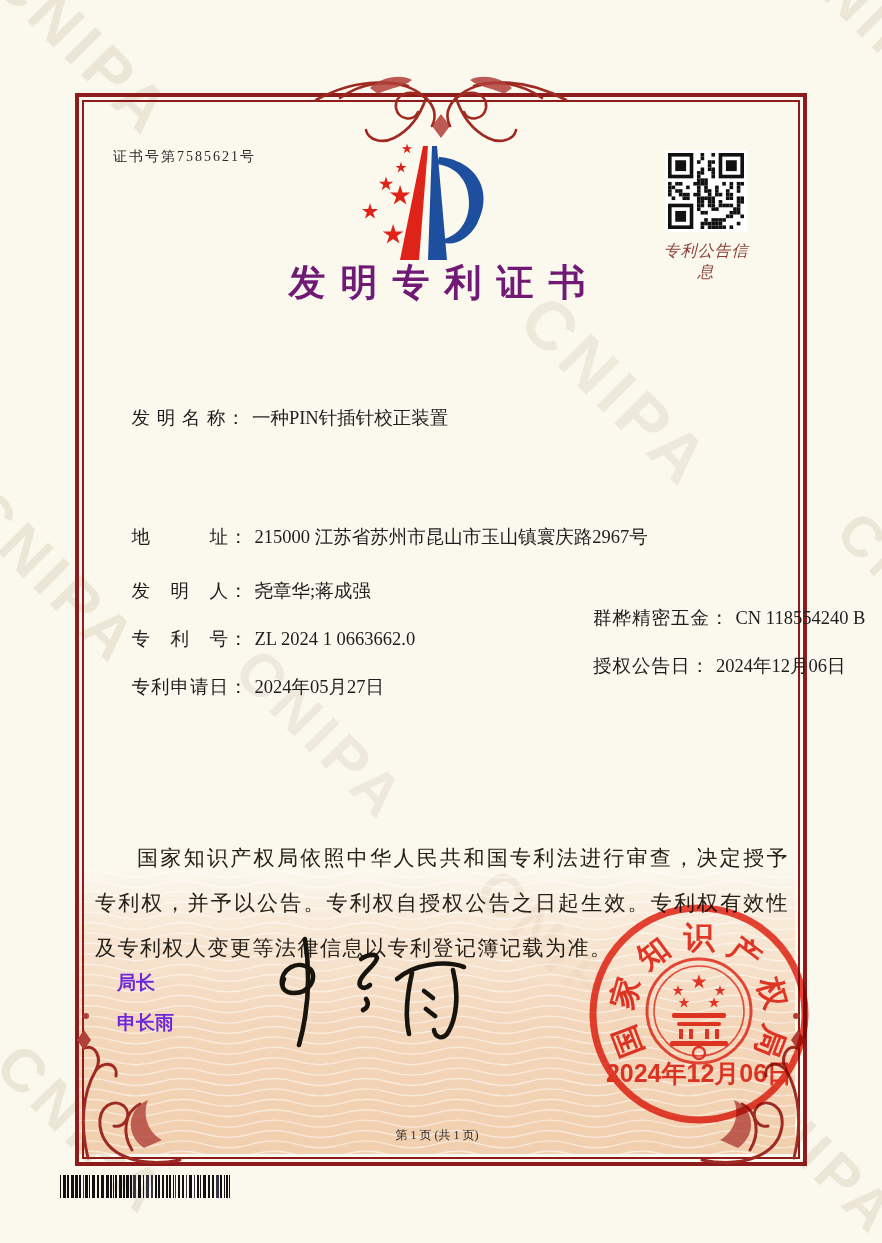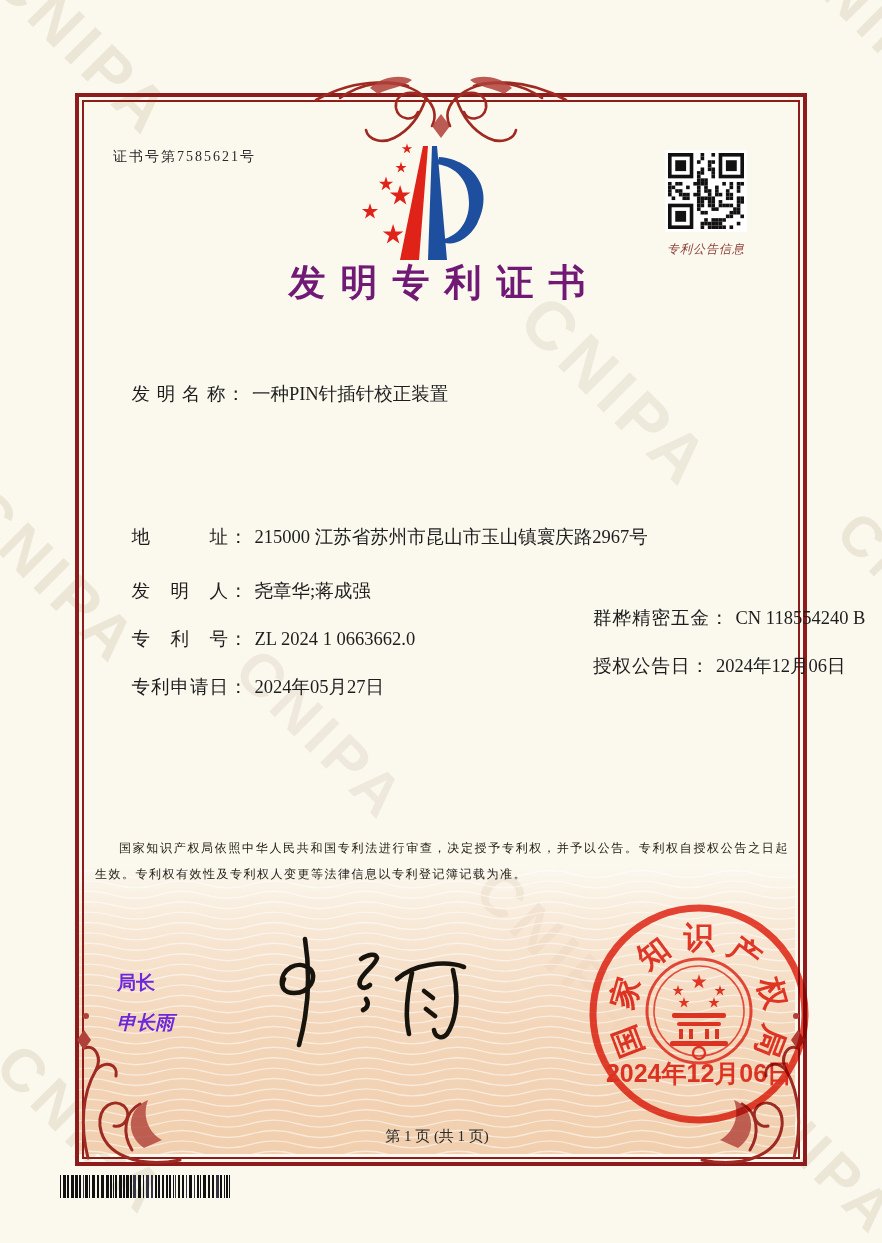--- a/index.html
+++ b/index.html
@@ -12,40 +12,40 @@
   .frame-inner{position:absolute;left:3px;top:3px;right:3px;bottom:3px;border:2px solid #8e1c1c;}
   
   .waves-zone{position:absolute;left:79px;top:868px;width:716px;height:286px;overflow:hidden;
       background:linear-gradient(to bottom, rgba(243,211,182,0) 0%, rgba(243,211,182,.45) 22%, rgba(242,208,177,.85) 55%, #f1cfae 100%);}
   .waves-zone svg{position:absolute;left:0;top:0;}
   
   .cert-no{position:absolute;left:113px;top:148px;font-size:14px;letter-spacing:2px;color:#2a2a2a;}
   .logo{position:absolute;left:355px;top:140px;}
   .qr-wrap{position:absolute;left:662px;top:150px;width:88px;text-align:center;}
   .qr-box{width:82px;height:82px;background:#fff;margin:0 auto;display:flex;align-items:center;justify-content:center;}
-  .qr-caption{margin-top:9px;font-size:12px;color:#8d4038;letter-spacing:1px;font-style:italic;}
+  .qr-caption{margin-top:9px;font-size:16px;color:#8d4038;letter-spacing:1px;font-style:italic;}
   .doc-title{position:absolute;left:75px;top:258px;width:724px;text-align:center;font-size:37px;font-weight:bold;
       letter-spacing:15px;text-indent:15px;color:#701a75;}
   
   .row{position:absolute;left:113px;font-size:18.5px;white-space:pre;color:#1d1d1d;}
   .row .lbl{letter-spacing:1px;}
   .row .val{margin-left:6px;}
   .col2{position:absolute;left:480px;top:0;white-space:pre;}
   
-  .statement{position:absolute;left:95px;top:836px;width:694px;font-size:12px;line-height:2.15;
+  .statement{position:absolute;left:95px;top:836px;width:694px;font-size:21px;line-height:2.15;
       text-align:justify;text-indent:2em;letter-spacing:1.5px;color:#262018;}
   
   .signer{position:absolute;left:117px;top:973px;font-family:"Liberation Sans","DejaVu Sans",sans-serif;
       font-size:19px;font-weight:600;color:#6d28d9;line-height:1.0;}
-  .signer .name{margin-top:21px;font-style:italic;}
+  .signer .name{margin-top:21px;}
   .signature{position:absolute;left:248px;top:933px;}
   
   .seal{position:absolute;left:586px;top:901px;mix-blend-mode:multiply;opacity:.95;}
   
-  .page-info{position:absolute;left:75px;top:1127px;width:724px;text-align:center;font-size:15px;color:#2a2a2a;}
+  .page-info{position:absolute;left:75px;top:1127px;width:724px;text-align:center;font-size:12px;color:#2a2a2a;}
   .barcode{position:absolute;left:60px;top:1175px;}
   
   .orn{position:absolute;pointer-events:none;}
 </style>
 </head>
 <body>
 
 <div class="page">
 
   <span class="wm" style="left:-30px;top:8px;font-size:64px;">CNIPA</span>
@@ -292,21 +292,21 @@
           <rect x="0" y="50.666666666666664" width="25.333333333333332" height="25.333333333333332" fill="#111"></rect>
           <rect x="3.619047619047619" y="54.285714285714285" width="18.095238095238095" height="18.095238095238095" fill="#fff"></rect>
           <rect x="7.238095238095238" y="57.904761904761905" width="10.857142857142858" height="10.857142857142858" fill="#111"></rect>
         </svg>
     </div>
     <div class="qr-caption">专利公告信息</div>
   </div>
 
   <div class="doc-title">发明专利证书</div>
 
-  <div class="row" style="top:360px;">
+  <div class="row" style="top:384px;">
     <span class="lbl">发 明 名 称：</span><span class="val">一种PIN针插针校正装置</span>
   </div>
   <div class="row" style="top:503px;">
     <span class="lbl">地　　　址：</span><span class="val">215000 江苏省苏州市昆山市玉山镇寰庆路2967号</span>
   </div>
   <div class="row" style="top:557px;">
     <span class="lbl">发　明　人：</span><span class="val">尧章华;蒋成强</span>
   </div>
   <div class="row" style="top:605px;width:690px;">
     <span class="lbl">专　利　号：</span><span class="val">ZL 2024 1 0663662.0</span>

